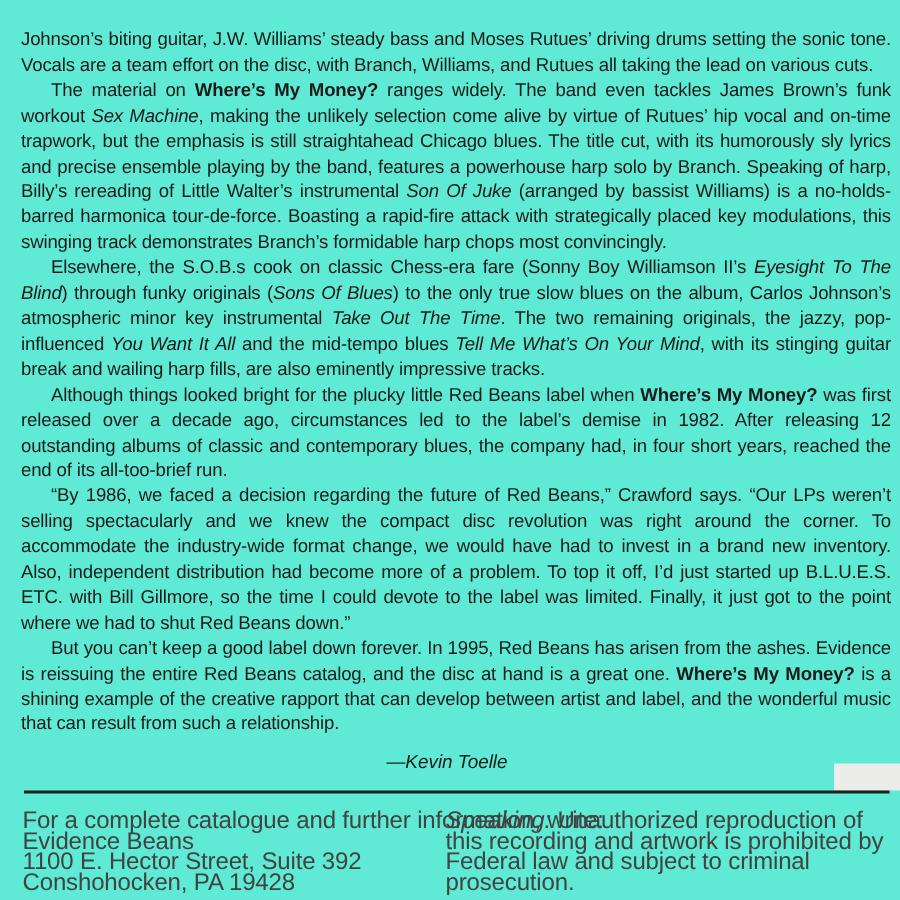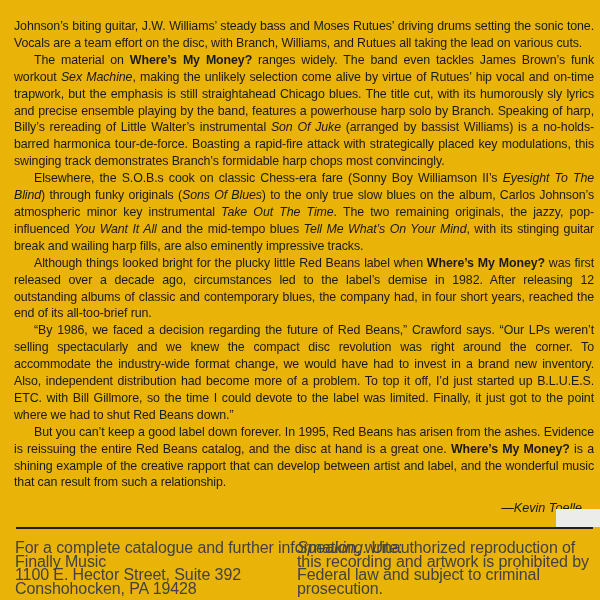--- a/index.html
+++ b/index.html
@@ -4,21 +4,21 @@
 <style>
   html, body {
     margin: 0;
     padding: 0;
     background: #fbfbf9;
   }
   .page {
     position: relative;
     width: 600px;
     height: 600px;
-    background: #eab308;
+    background: #5eead4;
     overflow: hidden;
     font-family: "Liberation Sans", sans-serif;
     color: #1a1a1a;
   }
   .body-text {
     position: absolute;
     left: 14px;
     top: 18px;
     width: 580px;
     font-size: 12.4px;
@@ -28,21 +28,21 @@
   }
   .para { margin: 0; }
   .para.indent { text-indent: 20px; }
   .para b { font-weight: bold; }
   .para i, .footer i { font-style: italic; }
   .byline {
     position: absolute;
     left: 14px;
     top: 501px;
     width: 568px;
-    text-align: right;
+    text-align: center;
     font-size: 12.6px;
     font-style: italic;
     color: #1a1a1a;
   }
   .divider {
     position: absolute;
     left: 16px;
     top: 527px;
     width: 577px;
     height: 2px;
@@ -89,21 +89,21 @@
 
   <div class="byline">—Kevin Toelle</div>
 
   <div class="scan-smudge"></div>
 
   <div class="divider"></div>
 
   <div class="footer">
     <div class="footer-left" id="footer-address">
         <div class="address-line">For a complete catalogue and further information, write:</div>
-        <div class="address-line">Finally Music</div>
+        <div class="address-line">Evidence Beans</div>
         <div class="address-line">1100 E. Hector Street, Suite 392</div>
         <div class="address-line">Conshohocken, PA 19428</div>
       </div>
     <div class="footer-right" id="footer-legal">
         <p><i>Speaking:</i><span> Unauthorized reproduction of this recording and artwork is prohibited by Federal law and subject to criminal prosecution.</span></p>
         <p><span>Evidence thanks you for purchasing this compact disc.</span></p>
       </div>
   </div>
 
 </div>

